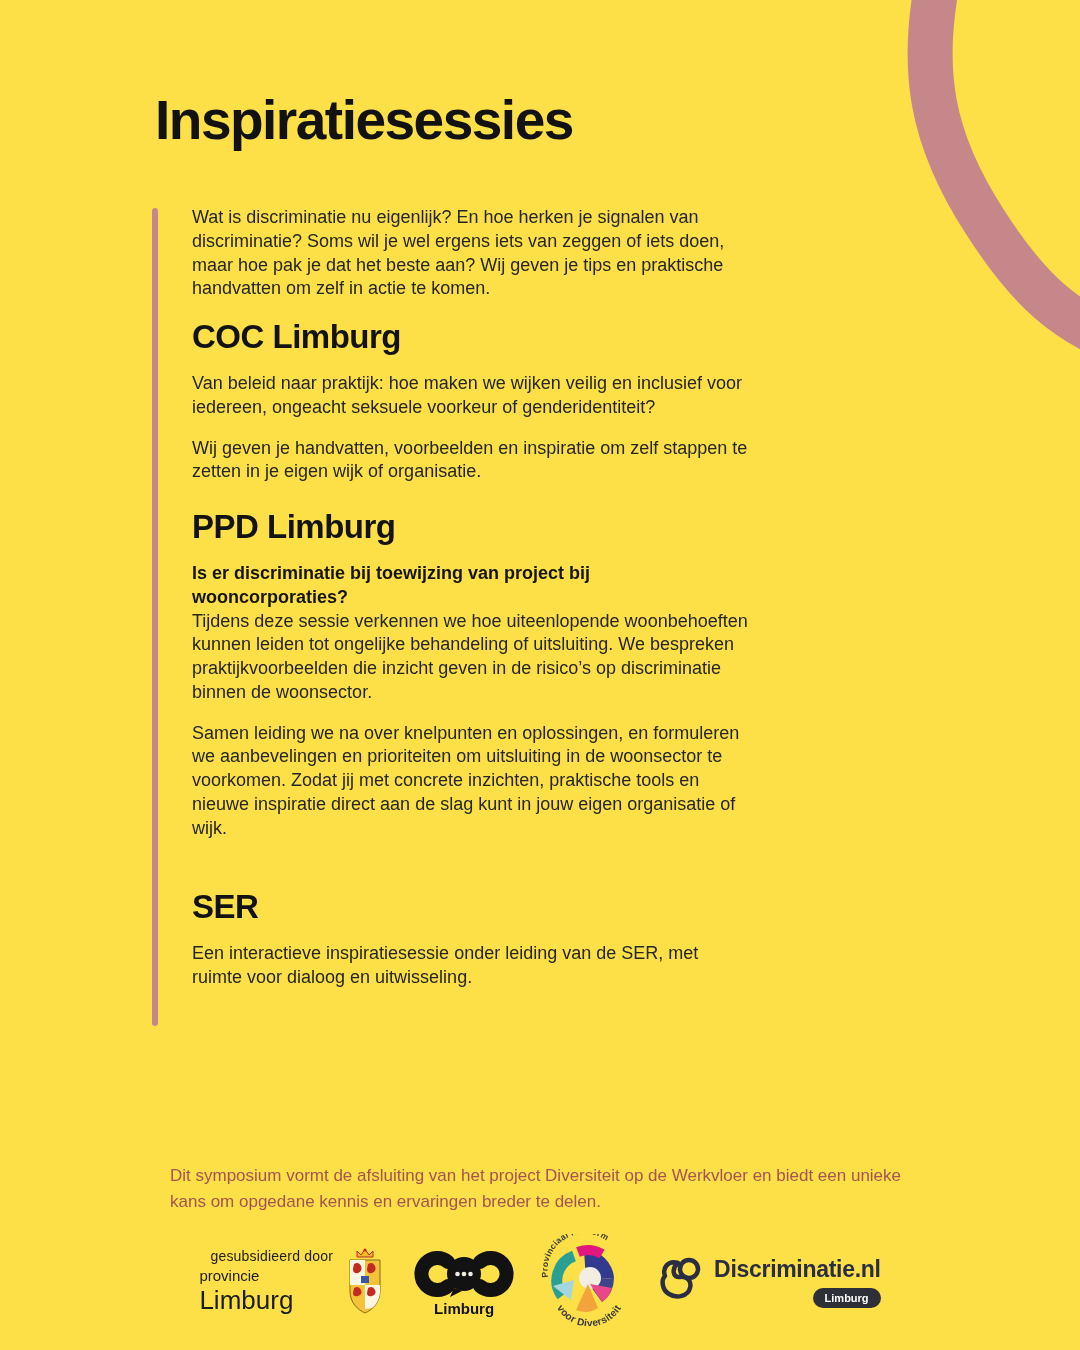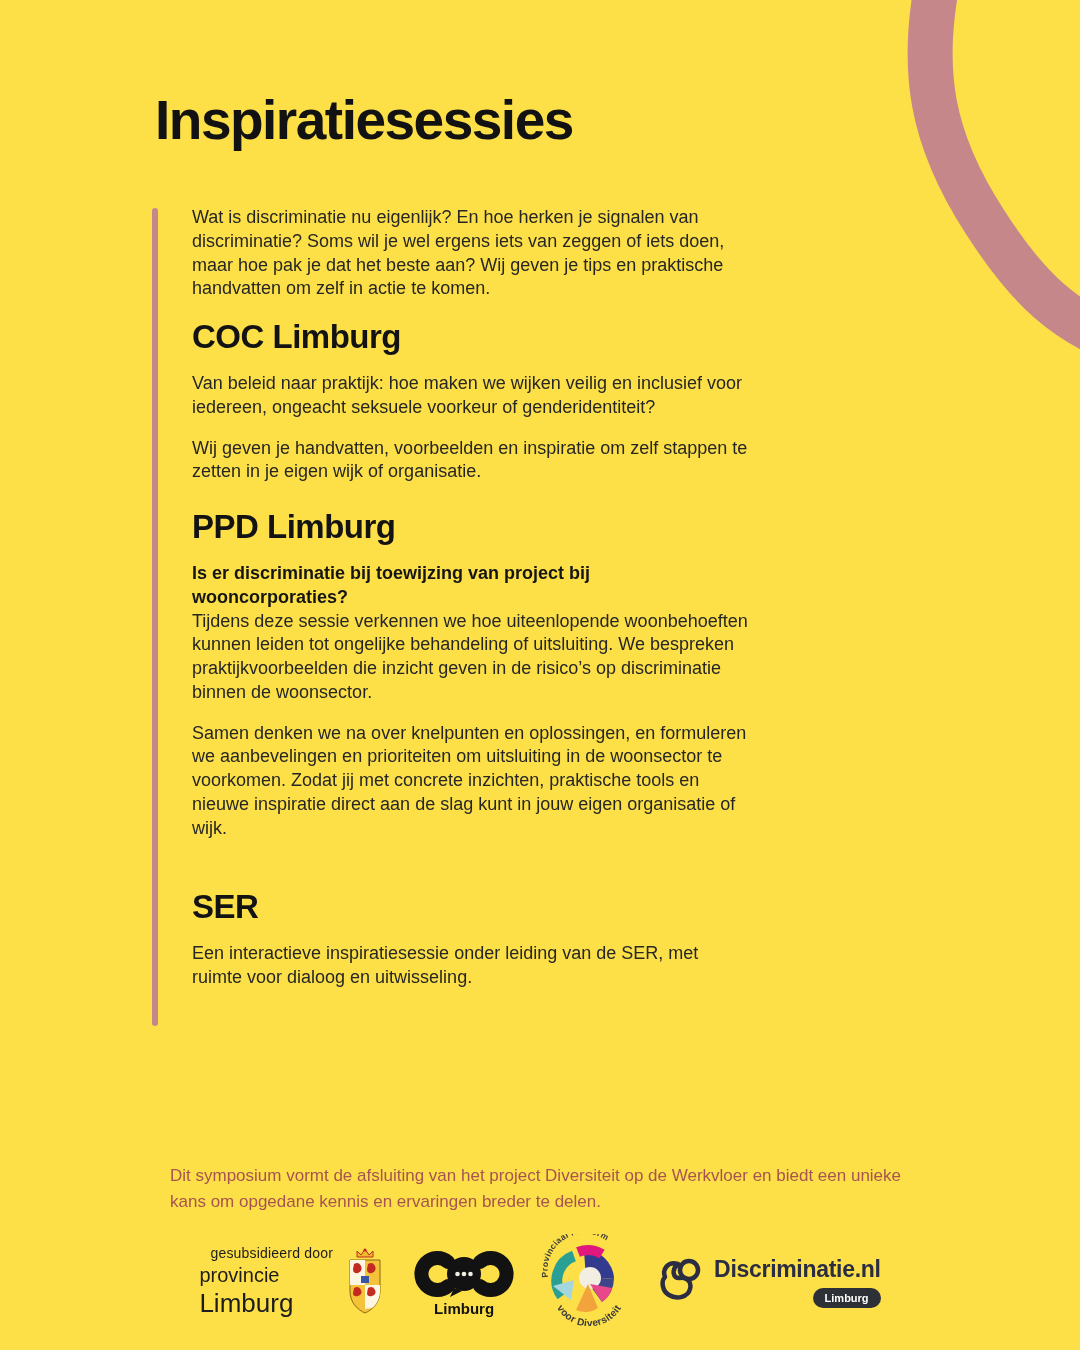--- a/index.html
+++ b/index.html
@@ -52,27 +52,27 @@
     color:#a65451;
   }
   .logos {
     position:absolute; top:1234px; left:0; width:1080px;
     display:flex; justify-content:center; align-items:center; gap:26px;
   }
   
   .logo-prov { display:flex; align-items:center; gap:9px; }
   .prov-text { display:flex; flex-direction:column; color:#1d1d1d; }
   .prov-sub { font-size:14px; letter-spacing:0.2px; margin-bottom:3px;padding-left:11px; }
-  .prov-l1 { font-size:20px; margin-bottom:1px; }
+  .prov-l1 { font-size:15px; margin-bottom:1px; }
   .prov-l2 { font-size:26px; }
   
   .logo-coc { display:flex; flex-direction:column; align-items:center; }
   .coc-region { font-size:15px; font-weight:bold; color:#111; margin-top:0px; }
   
-  .logo-disc { display:flex; align-items:center; gap:8px; }
+  .logo-disc { display:flex; align-items:flex-start; gap:8px; }
   .disc-col { display:flex; flex-direction:column; align-items:flex-end; }
   .disc-name { font-size:23px; font-weight:bold; color:#2b2e42; letter-spacing:-0.3px; }
   .disc-badge {
     margin-top:5px; background:#2e3037; color:#fff;
     font-size:11px; font-weight:bold;
     padding:4px 12px; border-radius:11px;
   }
 </style>
 </head>
 <body>
@@ -98,21 +98,21 @@
         <p>Van beleid naar praktijk: hoe maken we wijken veilig en inclusief voor iedereen, ongeacht seksuele voorkeur of genderidentiteit?</p>
         <p>Wij geven je handvatten, voorbeelden en inspiratie om zelf stappen te zetten in je eigen wijk of organisatie.</p>
       </section>
 
       <section class="sess sess-3">
         <h2>PPD Limburg</h2>
         <p>
           <strong class="lead">Is er discriminatie bij toewijzing van project bij wooncorporaties?</strong>
           <span>Tijdens deze sessie verkennen we hoe uiteenlopende woonbehoeften kunnen leiden tot ongelijke behandeling of uitsluiting. We bespreken praktijkvoorbeelden die inzicht geven in de risico’s op discriminatie binnen de woonsector.</span>
         </p>
-        <p>Samen denken we na over knelpunten en oplossingen, en formuleren we aanbevelingen en prioriteiten om uitsluiting in de woonsector te voorkomen. Zodat jij met concrete inzichten, praktische tools en nieuwe inspiratie direct aan de slag kunt in jouw eigen organisatie of wijk.</p>
+        <p>Samen leiding we na over knelpunten en oplossingen, en formuleren we aanbevelingen en prioriteiten om uitsluiting in de woonsector te voorkomen. Zodat jij met concrete inzichten, praktische tools en nieuwe inspiratie direct aan de slag kunt in jouw eigen organisatie of wijk.</p>
       </section>
 
       <section class="sess sess-4">
         <h2>SER</h2>
         <p>Een interactieve inspiratiesessie onder leiding van de SER, met ruimte voor dialoog en uitwisseling.</p>
       </section>
 
     </div>
   </div>
 

